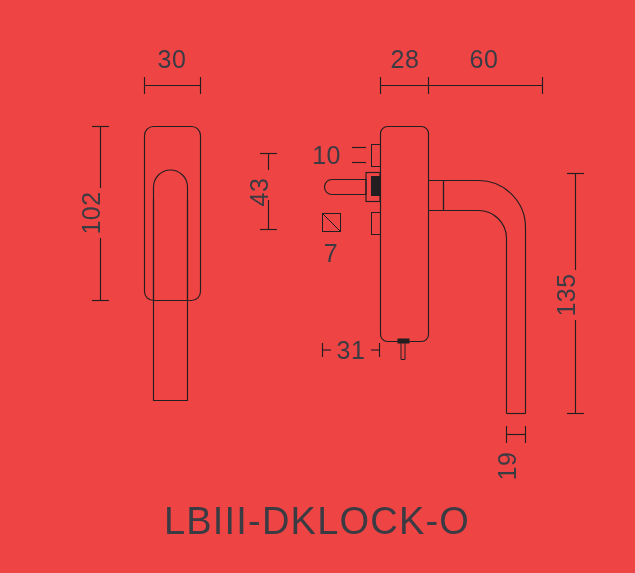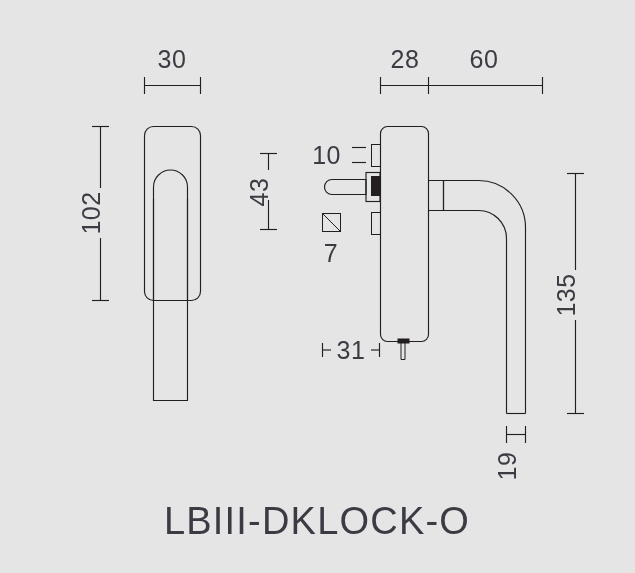--- a/index.html
+++ b/index.html
@@ -11,21 +11,21 @@
     width: 635px;
     height: 573px;
     font-family: "Liberation Sans", sans-serif;
     color: #1a1a1a;
     overflow: hidden;
   }
   #drawing-root {
     position: relative;
     width: 635px;
     height: 573px;
-    background: #e5e5e5;
+    background: #ef4444;
   }
   svg#technical-drawing {
     display: block;
     width: 635px;
     height: 573px;
   }
   .geom {
     fill: none;
     stroke: #231f20;
     stroke-width: 1.15;

